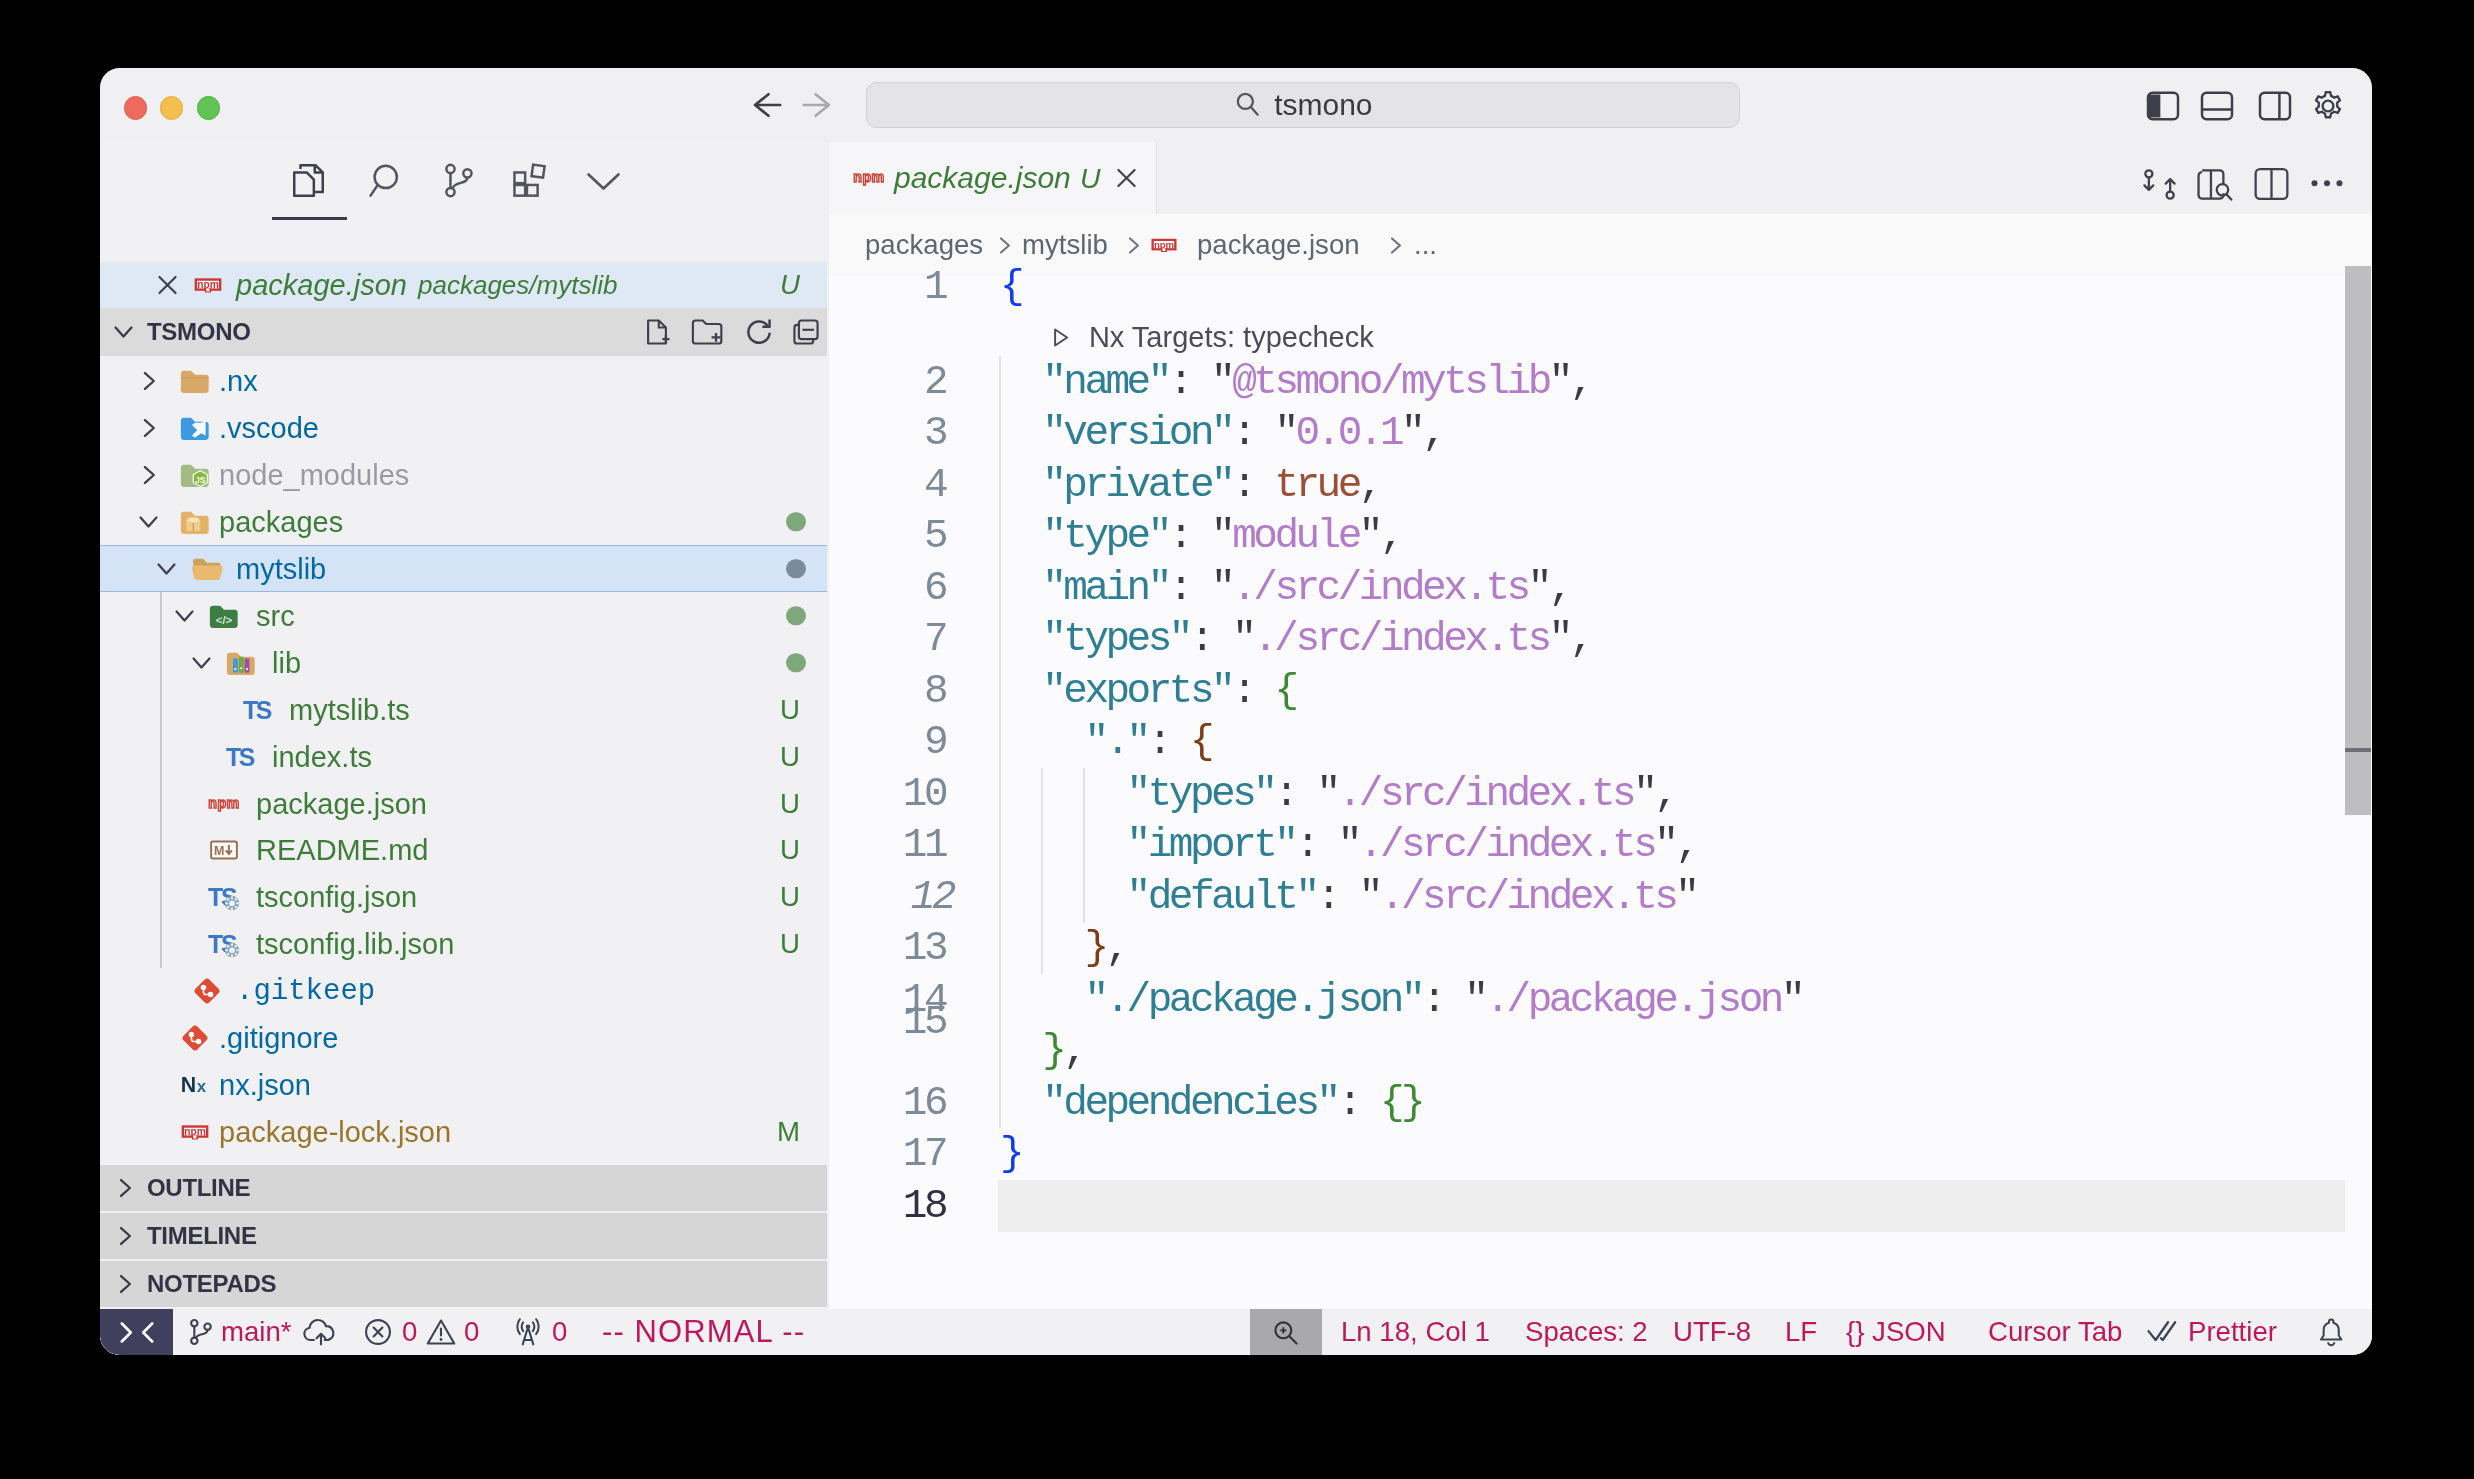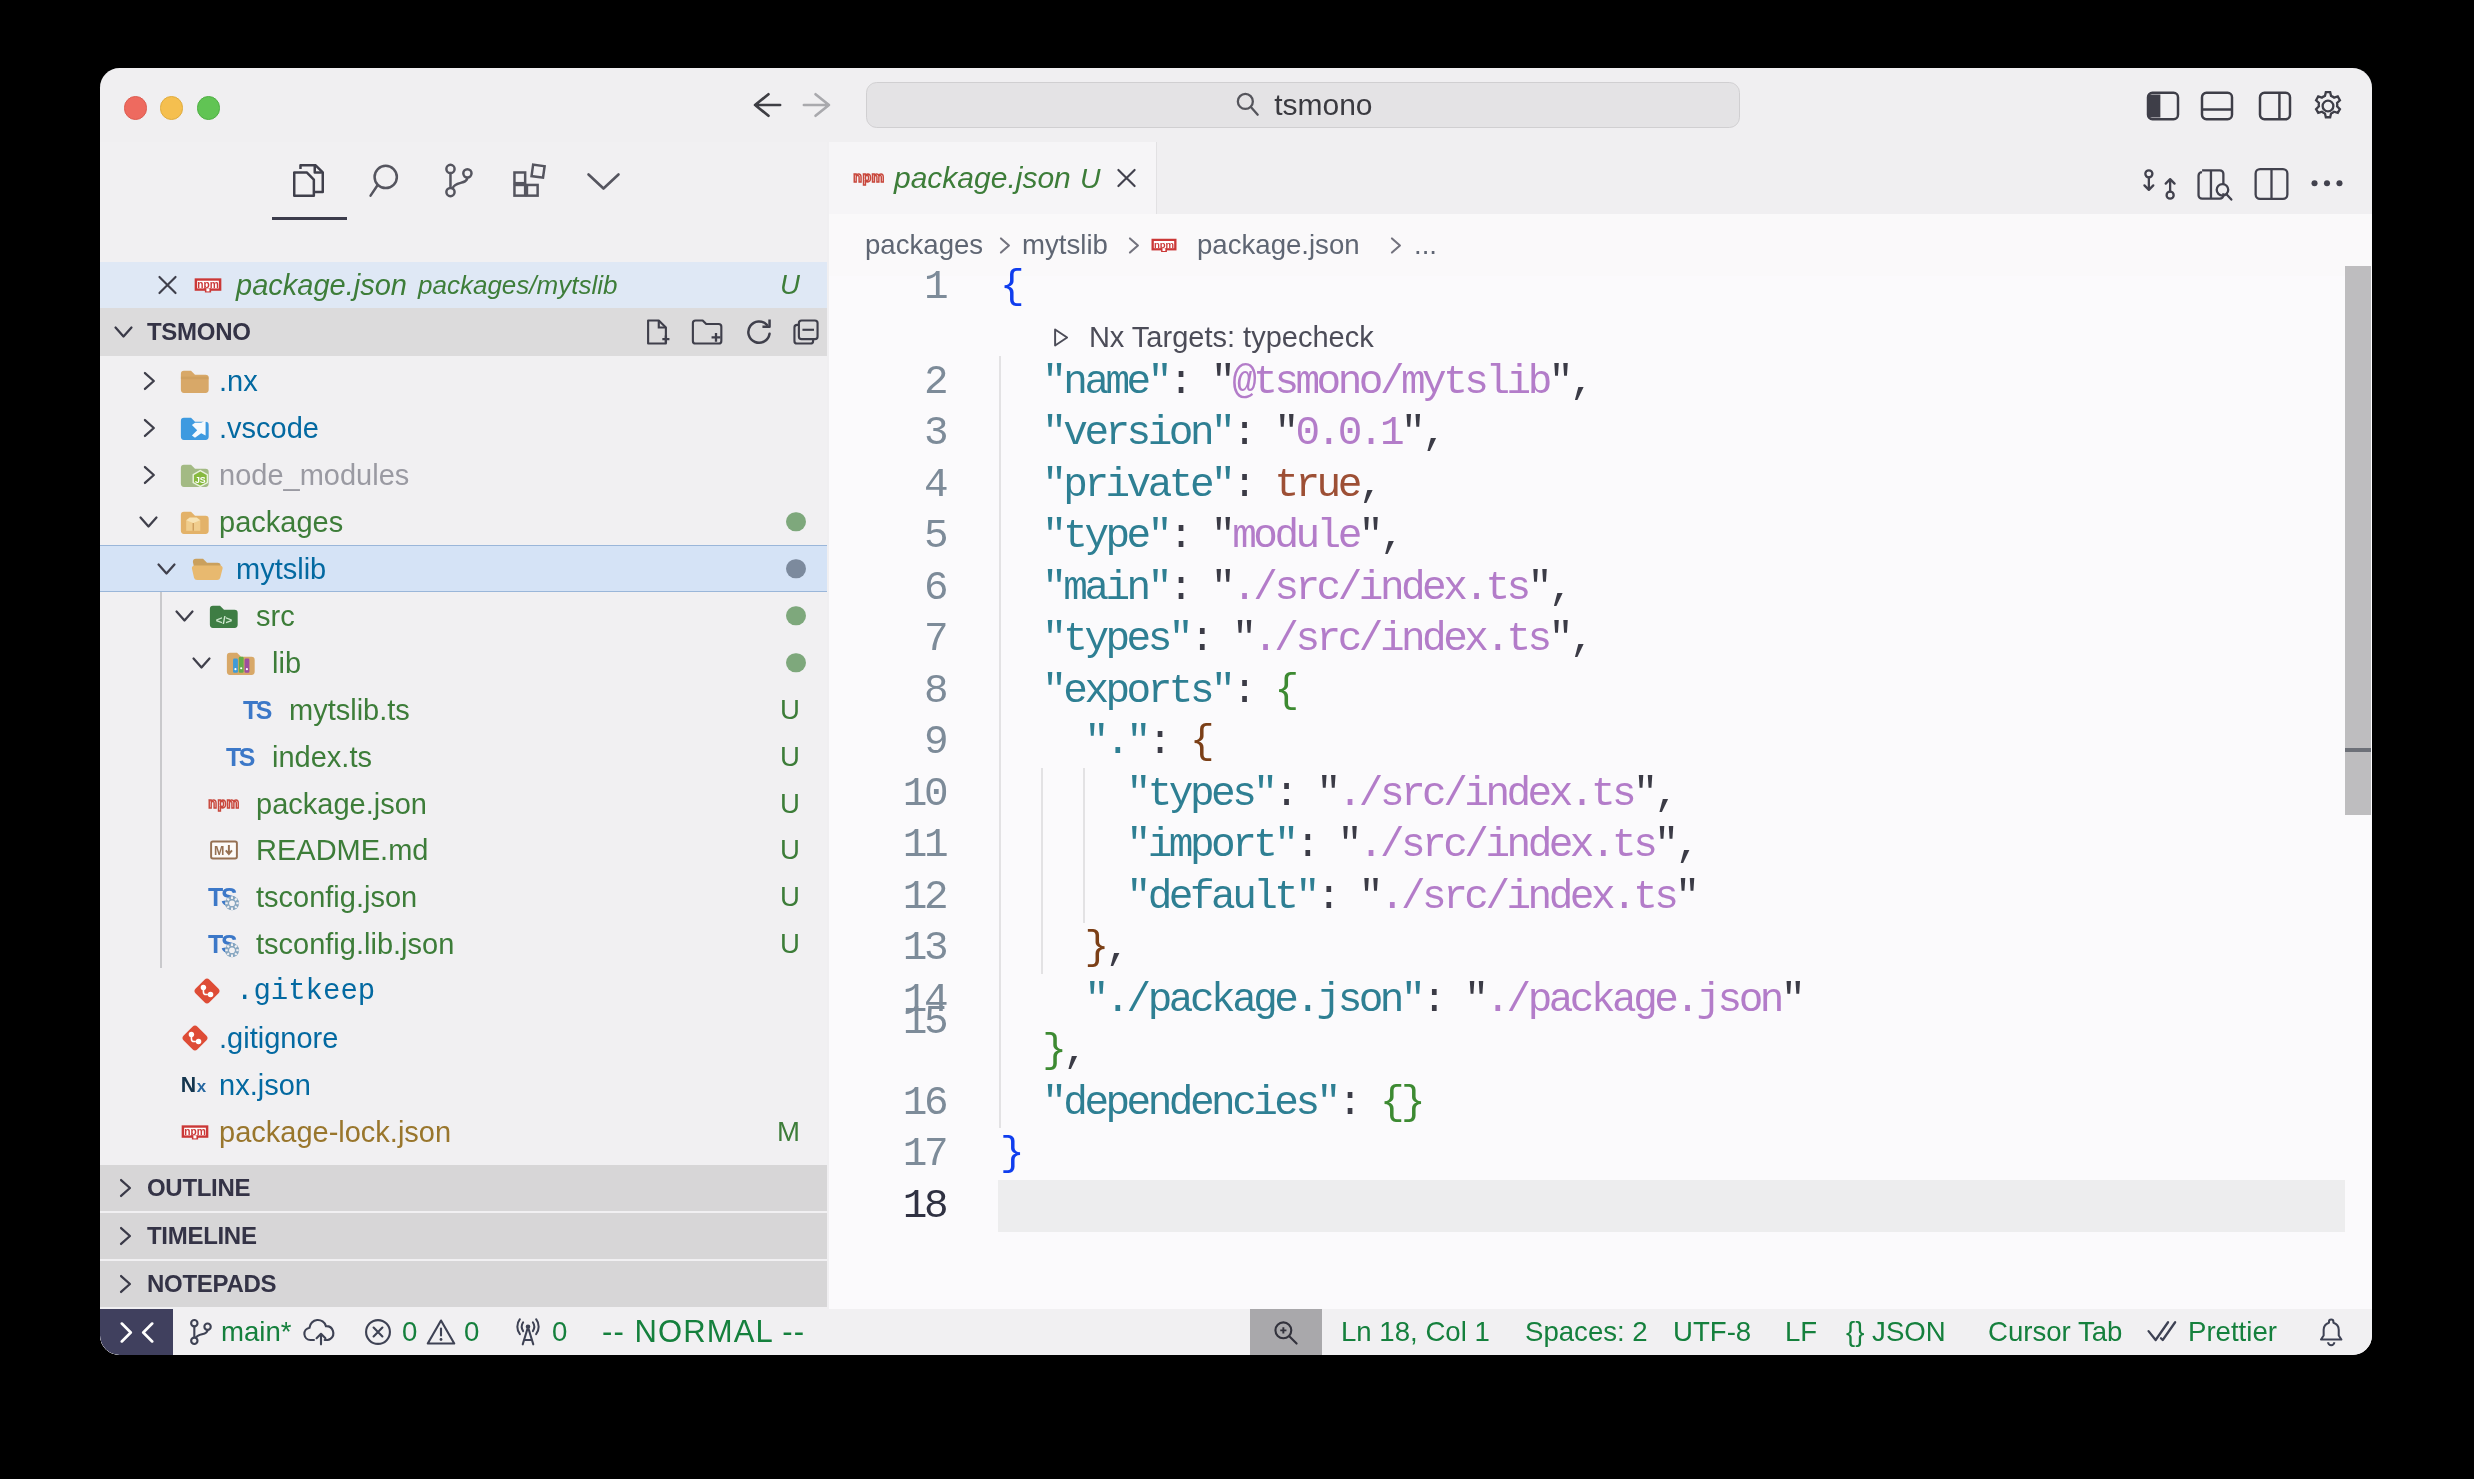--- a/index.html
+++ b/index.html
@@ -37,21 +37,21 @@
       color:#5f6673;font-size:27.6px;}
   .codeline{position:absolute;white-space:pre;font-family:"Liberation Mono",monospace;
       font-size:41px;letter-spacing:-3.5px;line-height:52px;transform:translateY(-50%);}
   .lnum{position:absolute;text-align:right;width:107px;font-family:"Liberation Mono",monospace;
       font-size:41px;letter-spacing:-3.5px;color:#7d8b99;transform:translateY(-50%);}
   .k{color:#2e7f93;}.s{color:#b37cc9;}.p{color:#3b3b46;}.t{color:#9d4f35;}
   .b1{color:#0f3dee;}.b2{color:#3d8a32;}.b3{color:#7b3f17;}
   .iguide{position:absolute;width:1.8px;background:#e3e2e4;}
   
   #status{position:absolute;left:0;bottom:0;width:100%;height:46px;background:#f1f0f2;
-      color:#15803d;font-size:27.6px;}
+      color:#be185d;font-size:27.6px;}
   #status .it{position:absolute;top:50%;transform:translateY(-50%);white-space:nowrap;}
 </style>
 </head>
 <body>
 <div id="win">
 
   <div class="light" style="left:24px;background:#ee6a5f;border:0.9px solid #dd5c50;"></div>
   <div class="light" style="left:60px;background:#f5bf4f;border:0.9px solid #e0ac3e;"></div>
   <div class="light" style="left:97px;background:#61c454;border:0.9px solid #4eaf43;"></div>
   <div id="navarrows">
@@ -485,21 +485,21 @@
       <div class="lnum" style="left:9px;top:240px;">2</div>
       <div class="lnum" style="left:9px;top:291px;">3</div>
       <div class="lnum" style="left:9px;top:343px;">4</div>
       <div class="lnum" style="left:9px;top:394px;">5</div>
       <div class="lnum" style="left:9px;top:446px;">6</div>
       <div class="lnum" style="left:9px;top:497px;">7</div>
       <div class="lnum" style="left:9px;top:549px;">8</div>
       <div class="lnum" style="left:9px;top:600px;">9</div>
       <div class="lnum" style="left:9px;top:652px;">10</div>
       <div class="lnum" style="left:9px;top:703px;">11</div>
-      <div class="lnum" style="left:9px;top:755px;">12</div>
+      <div class="lnum" style="left:17px;top:755px;font-style:italic;">12</div>
       <div class="lnum" style="left:9px;top:806px;">13</div>
       <div class="lnum" style="left:9px;top:858px;">14</div>
       <div class="lnum" style="left:9px;top:880px;">15</div>
       <div class="lnum" style="left:9px;top:961px;">16</div>
       <div class="lnum" style="left:9px;top:1012px;">17</div>
       <div class="lnum" style="left:9px;top:1064px;color:#2f3142;">18</div>
       <div class="codeline b1" style="left:171px;top:145px;">{</div>
       <div class="abs" style="top:195px;left:219px;transform:translateY(-50%);color:#4c4c58;font-size:28.4px;">
         <svg style="display:inline-block;vertical-align:-2.7px;" width="24" height="24" viewBox="0 0 27 27">
             <path d="M8 4.5 L21.5 13.5 L8 22.5 z" stroke="#4c4c58" stroke-width="2.2" fill="none" stroke-linejoin="round"></path>

